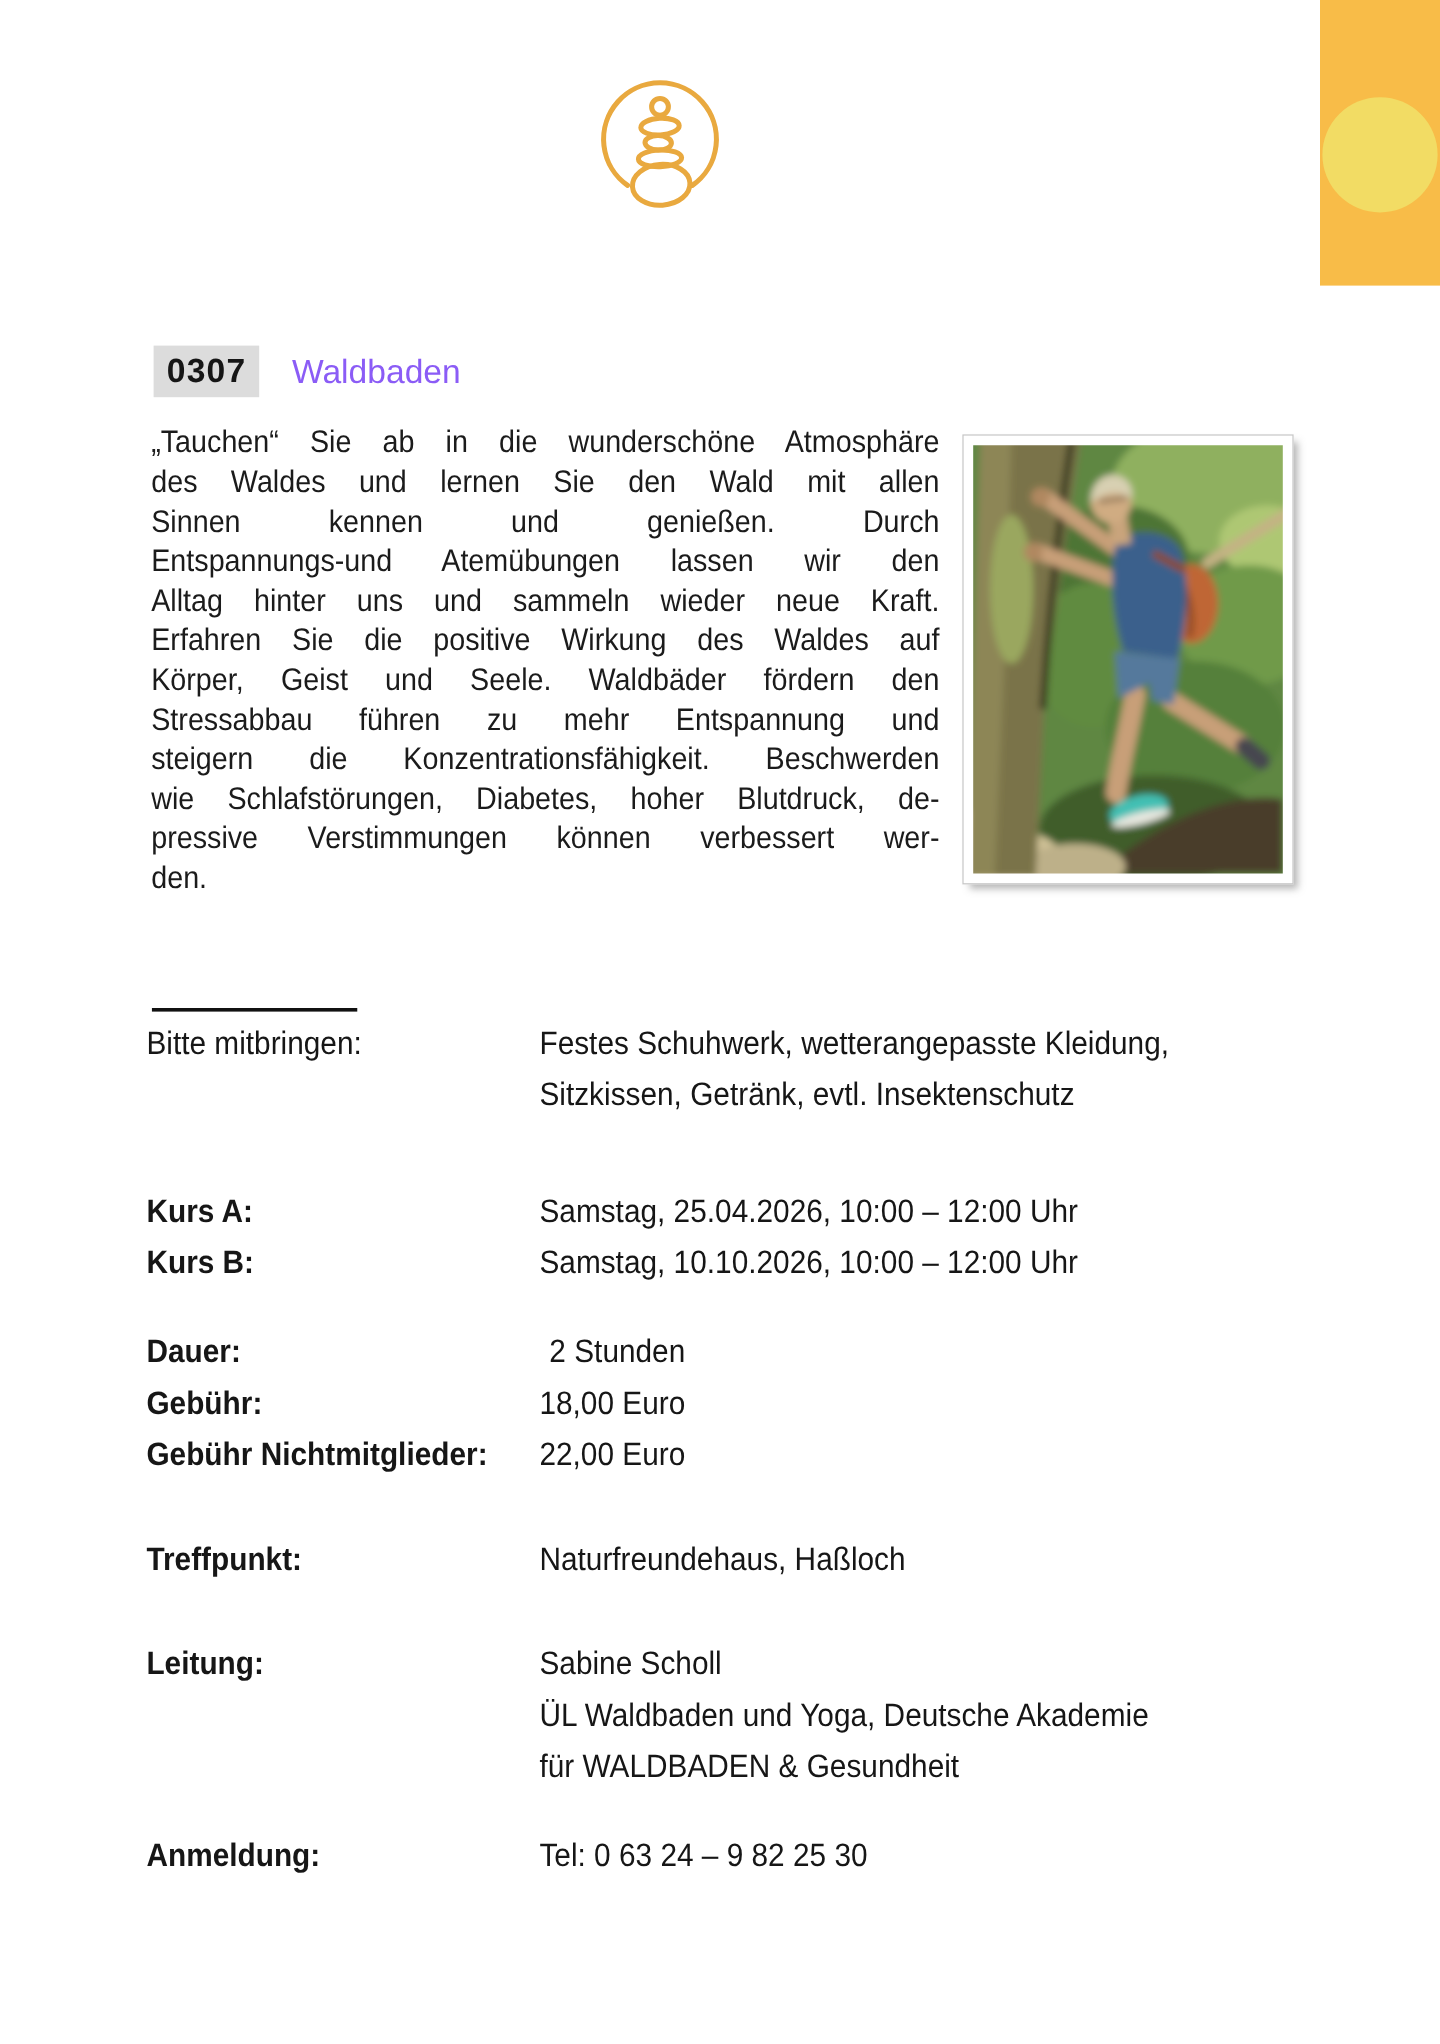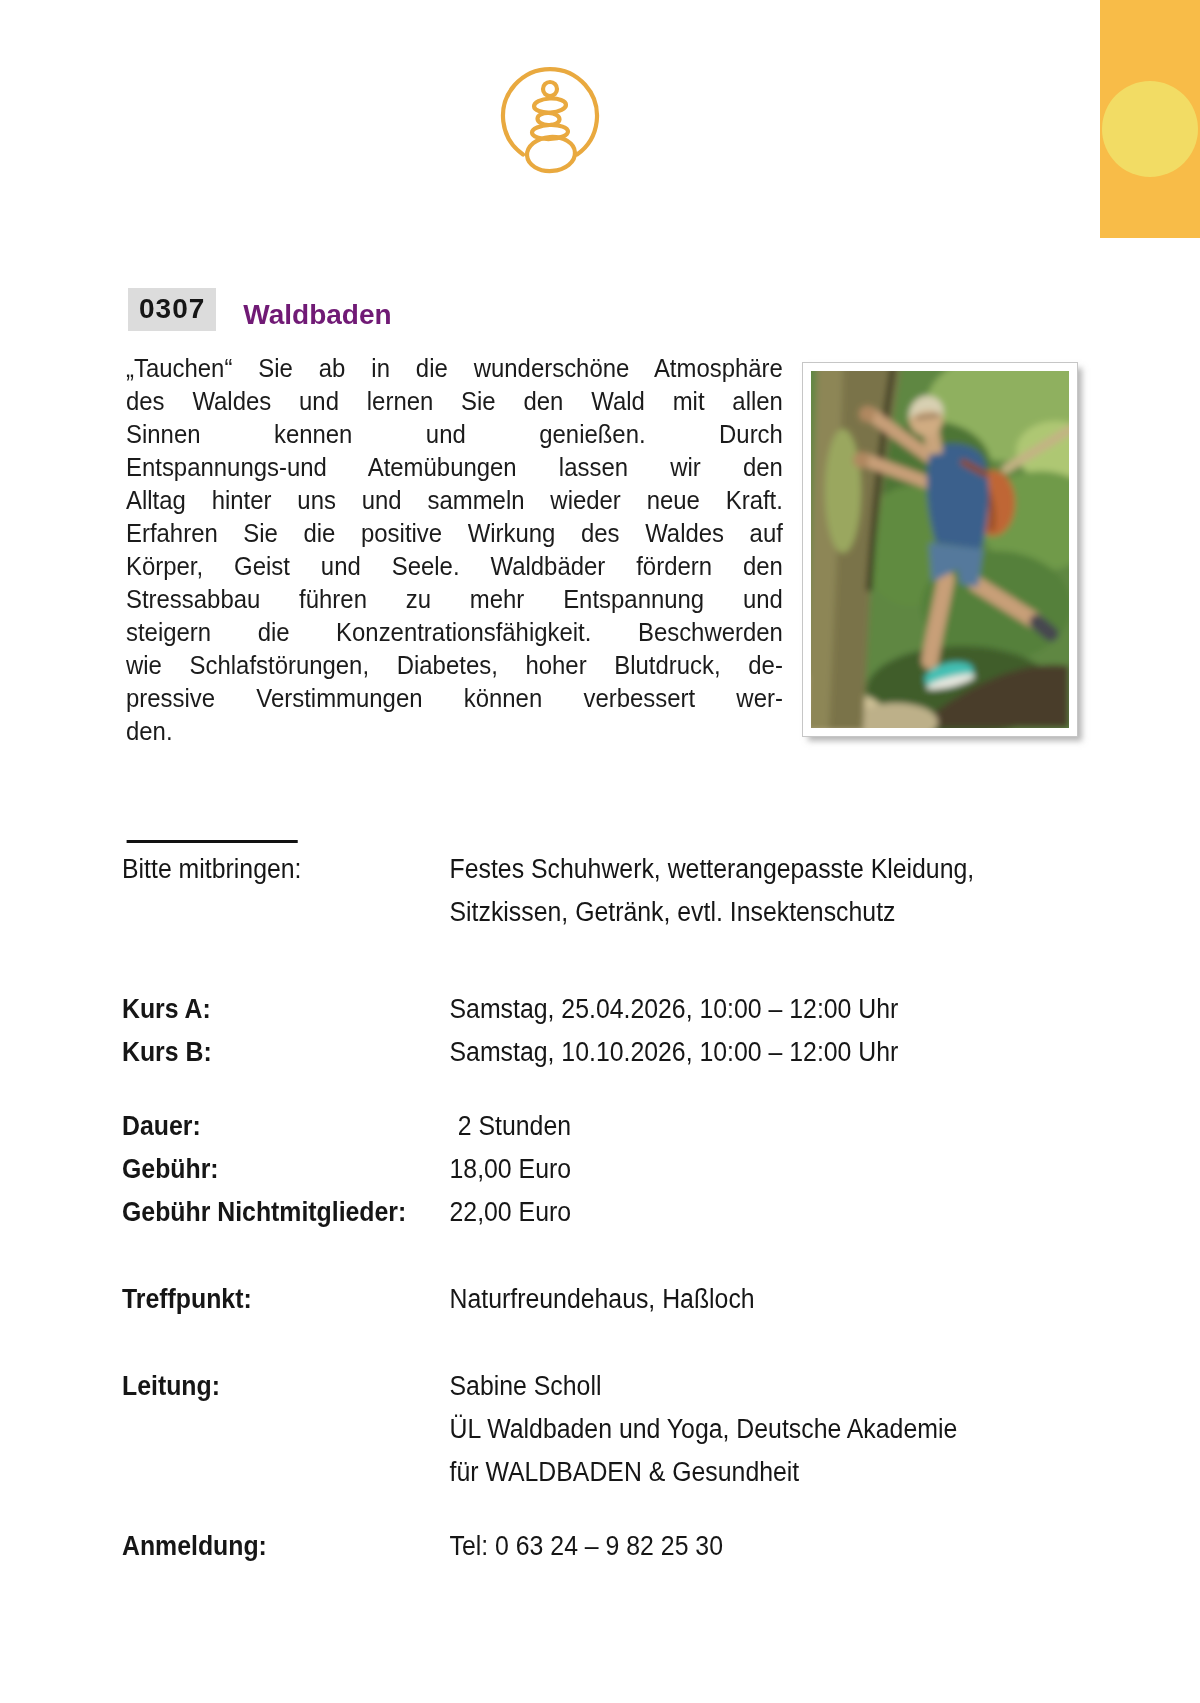--- a/index.html
+++ b/index.html
@@ -9,24 +9,24 @@
   
   .deco-bar{position:absolute;left:1100px;top:0;width:100px;height:238px;background:#F8BC48;overflow:visible;}
   .deco-circle{position:absolute;left:2px;top:81px;width:96px;height:96px;border-radius:50%;background:#F2DC64;}
 
   
   .title{position:absolute;left:122px;top:88px;margin:0;font-size:46px;font-weight:bold;
          letter-spacing:-1px;color:#000;}
   .cairn{position:absolute;left:498px;top:64px;}
 
   
-  .course-head{position:absolute;left:128px;top:288px;display:flex;align-items:flex-end;gap:27px;}
+  .course-head{position:absolute;left:128px;top:288px;display:flex;align-items:center;gap:27px;}
   .badge{background:#DCDCDC;font-size:28px;font-weight:bold;letter-spacing:1px;
          padding:5px 11px 6px 11px;color:#161616;}
-  .course-title{font-size:28px;font-weight:bold;letter-spacing:0px;color:#701a75;}
+  .course-title{font-size:28px;font-weight:normal;letter-spacing:0px;color:#8b5cf6;}
 
   
   .body-col{position:absolute;left:126px;top:352px;width:714px;
             transform:scaleX(0.92);transform-origin:top left;
             font-size:26px;line-height:33px;color:#1b1b1b;}
   .body-line{text-align:justify;text-align-last:justify;white-space:normal;}
   .body-line.last{text-align-last:left;}
 
   
   .photo-frame{position:absolute;left:802px;top:362px;background:#fff;padding:8px;

